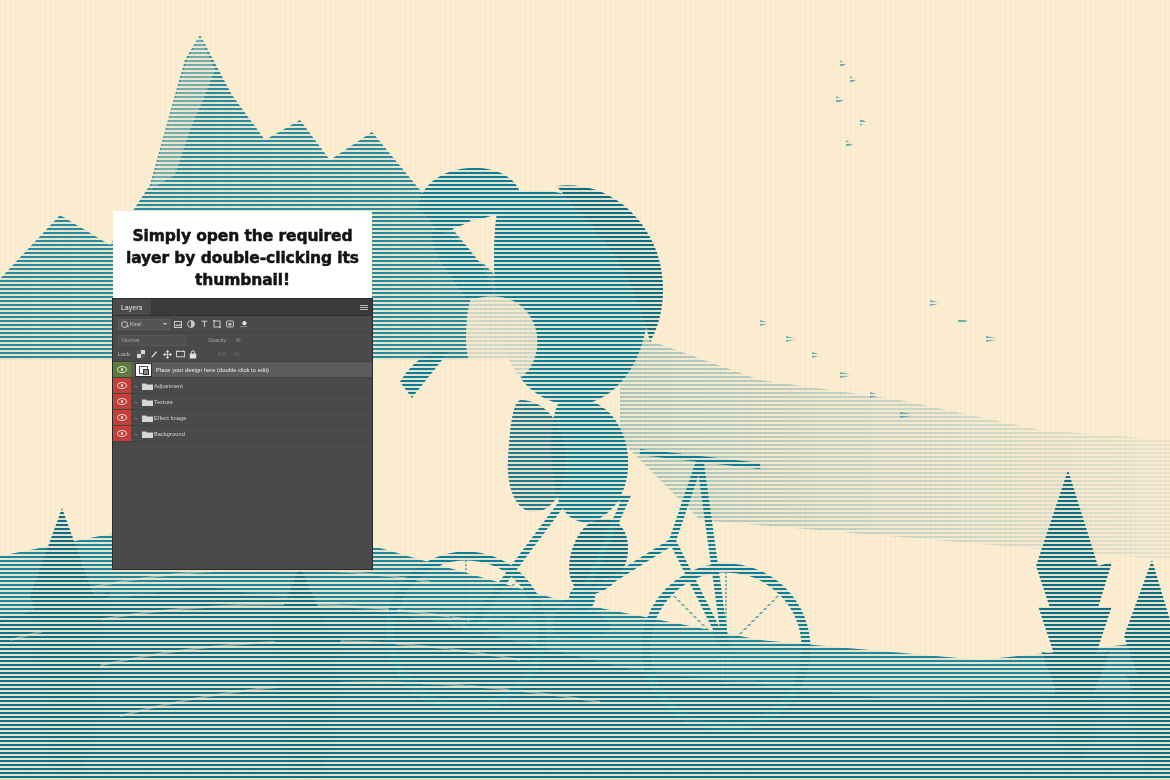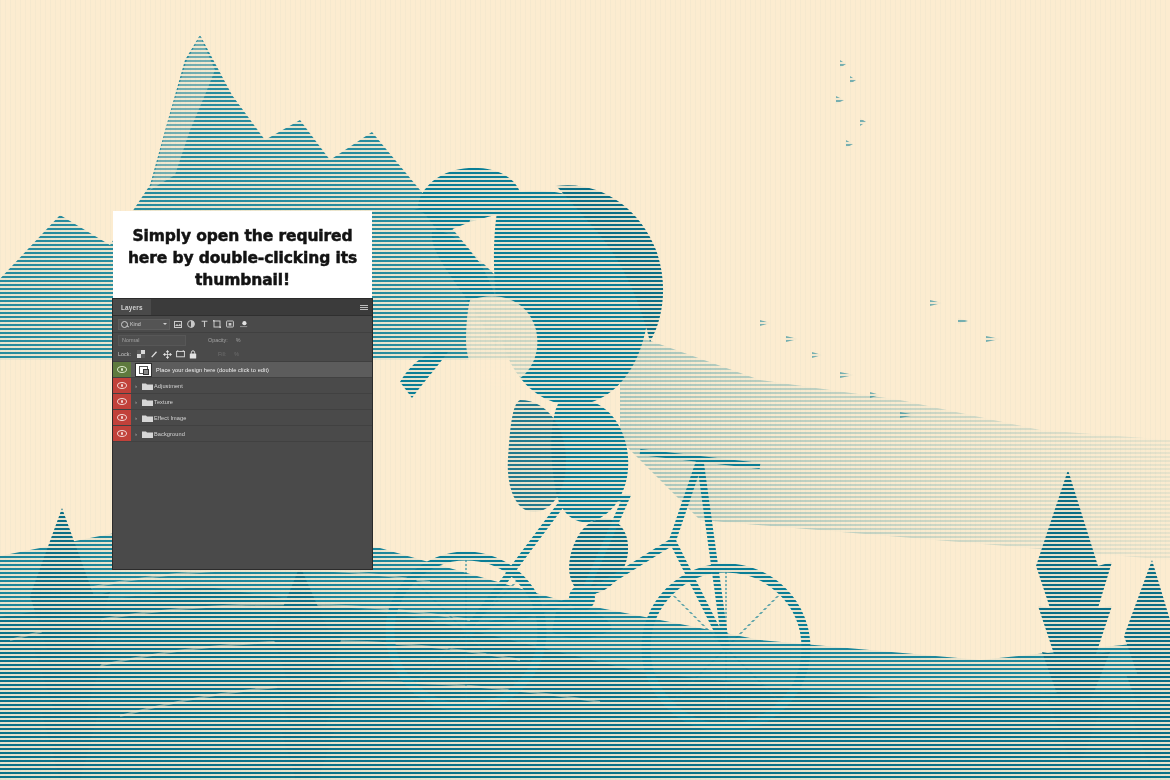--- a/index.html
+++ b/index.html
@@ -254,21 +254,21 @@
                M840 372 l14 3 -14 3z M870 392 l10 3 -10 3z M900 412 l16 3 -16 3z"></path>
       <path d="M930 300 l12 3 -12 3z M958 318 l10 3 -10 3z M986 336 l14 3 -14 3z"></path>
     </g>
   </svg>
 
   <div id="engrave"></div>
   <div id="grain"></div>
 </div>
 
 <div id="callout">
-  <div id="callout-text">Simply open the required here by double-clicking its thumbnail!</div>
+  <div id="callout-text">Simply open the required layer by double-clicking its thumbnail!</div>
 </div>
 
 <div id="ps-panel">
 
   <div class="tabbar">
     <div class="tab">Layers</div>
     <div class="tabfill"></div>
     <div class="panel-menu">
       <span class="hamb">
         <i></i>

